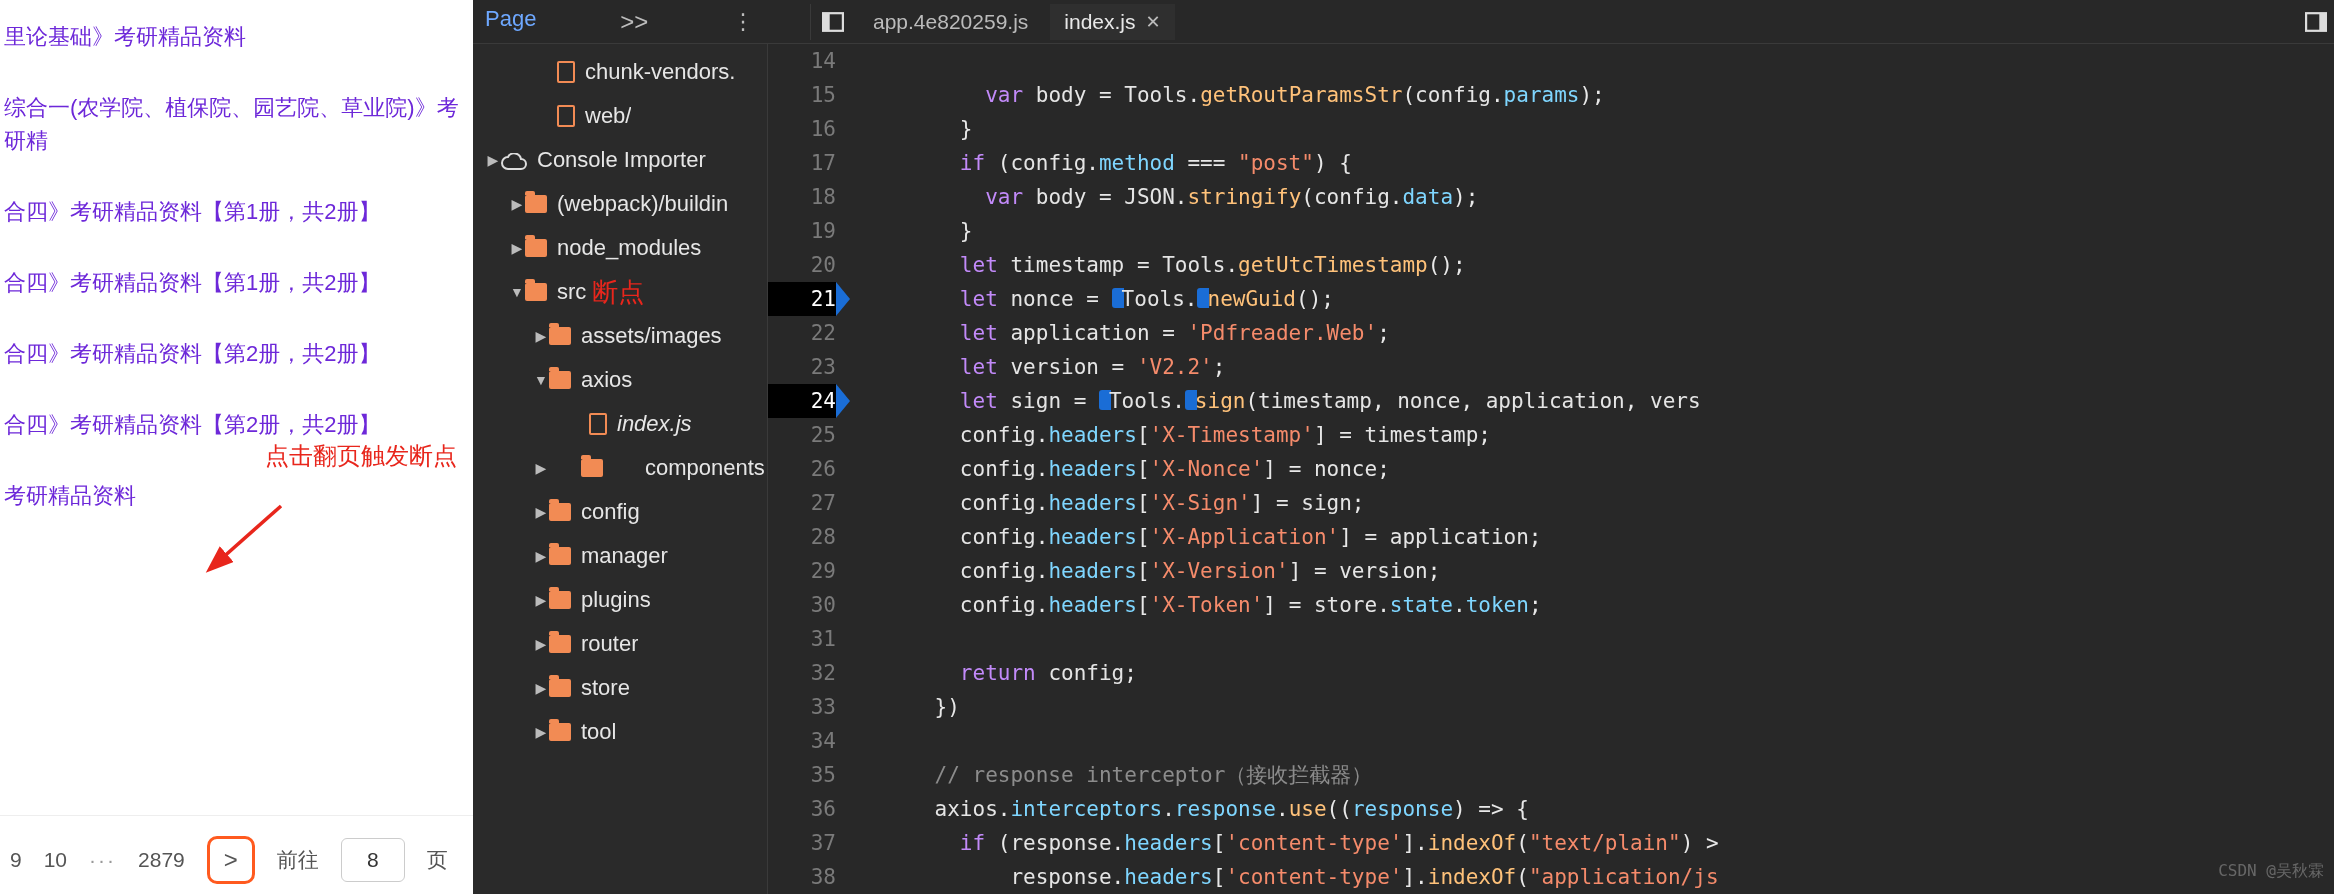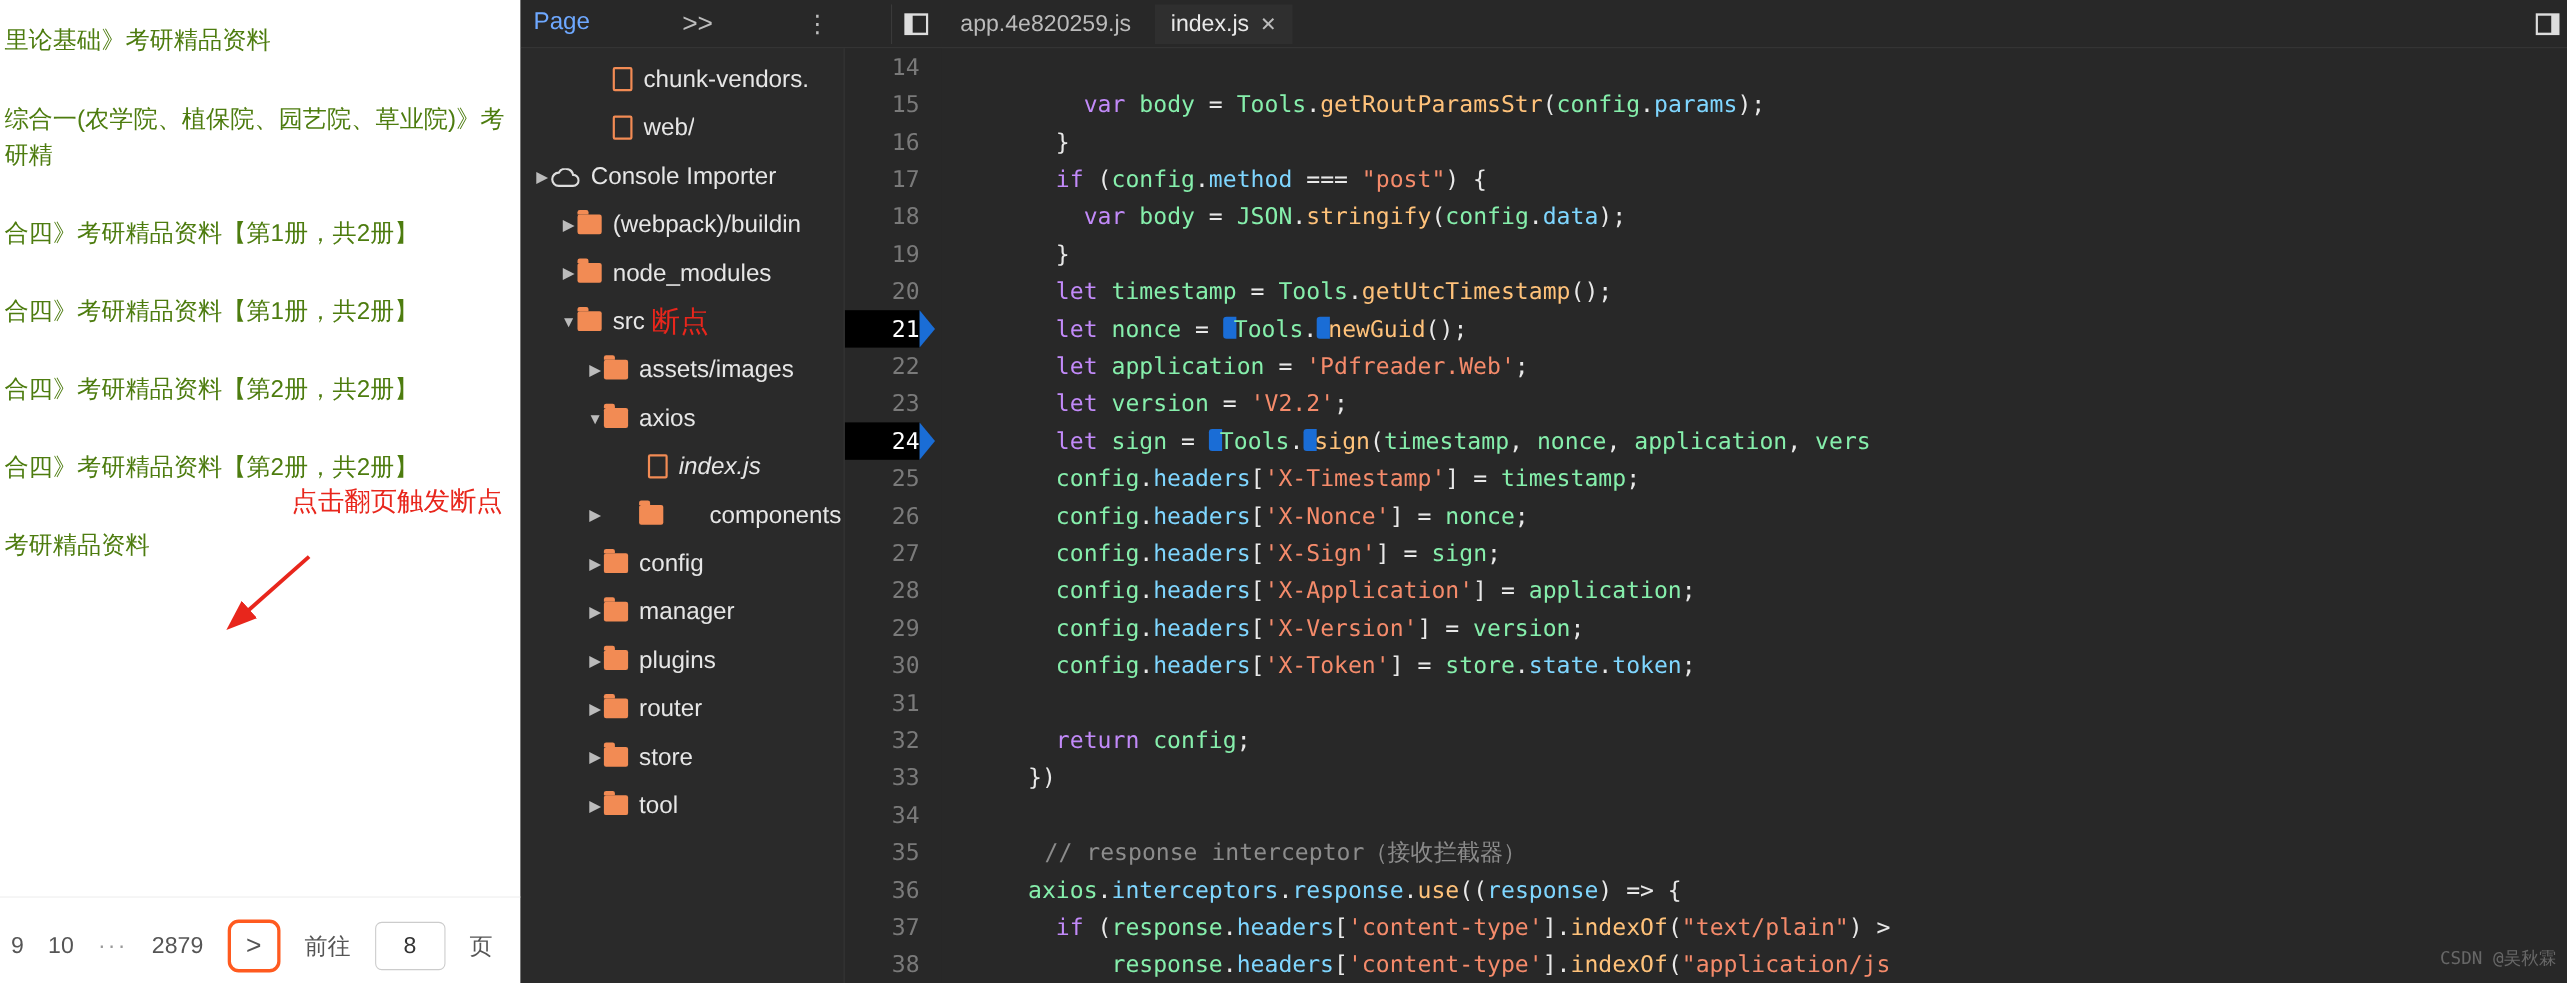--- a/index.html
+++ b/index.html
@@ -16,21 +16,21 @@
 .left-panel {
   width: 473px;
   background: #ffffff;
   display: flex;
   flex-direction: column;
   position: relative;
   padding-top: 4px;
 }
 .result-item {
   padding: 16px 10px 22px 4px;
-  color: #4d7c0f;
+  color: #6d28d9;
   font-size: 22px;
   line-height: 1.5;
 }
 .annotation {
   color: #e8261c;
   font-size: 24px;
   position: absolute;
   right: 16px;
   top: 440px;
   font-weight: 400;
@@ -218,26 +218,26 @@
   right:-14px; top:0;
   border-top:17px solid transparent;
   border-bottom:17px solid transparent;
   border-left:14px solid #1a6dd6;
 }
 .code-col { flex:1; padding-left: 28px; color:#e8e8e8; white-space: pre; overflow:hidden; }
 .cl { height:34px; }
 
 
 .kw { color:#c28af9; }
-.id { color:#86efac; }
+.id { color:#e5e5e5; }
 .prop { color:#7fd6ff; }
 .fn { color:#ffc27a; }
 .str { color:#f58b6b; }
 .op { color:#e8e8e8; }
-.cm { color:#8c8c8c;margin-left:15px; }
+.cm { color:#8c8c8c; }
 .pill {
   display:inline-block;
   background:#1a6dd6;
   width:12px; height:20px;
   border-radius:3px 0 0 3px;
   margin-right:-2px;
   vertical-align:-2px;
 }
 
 

